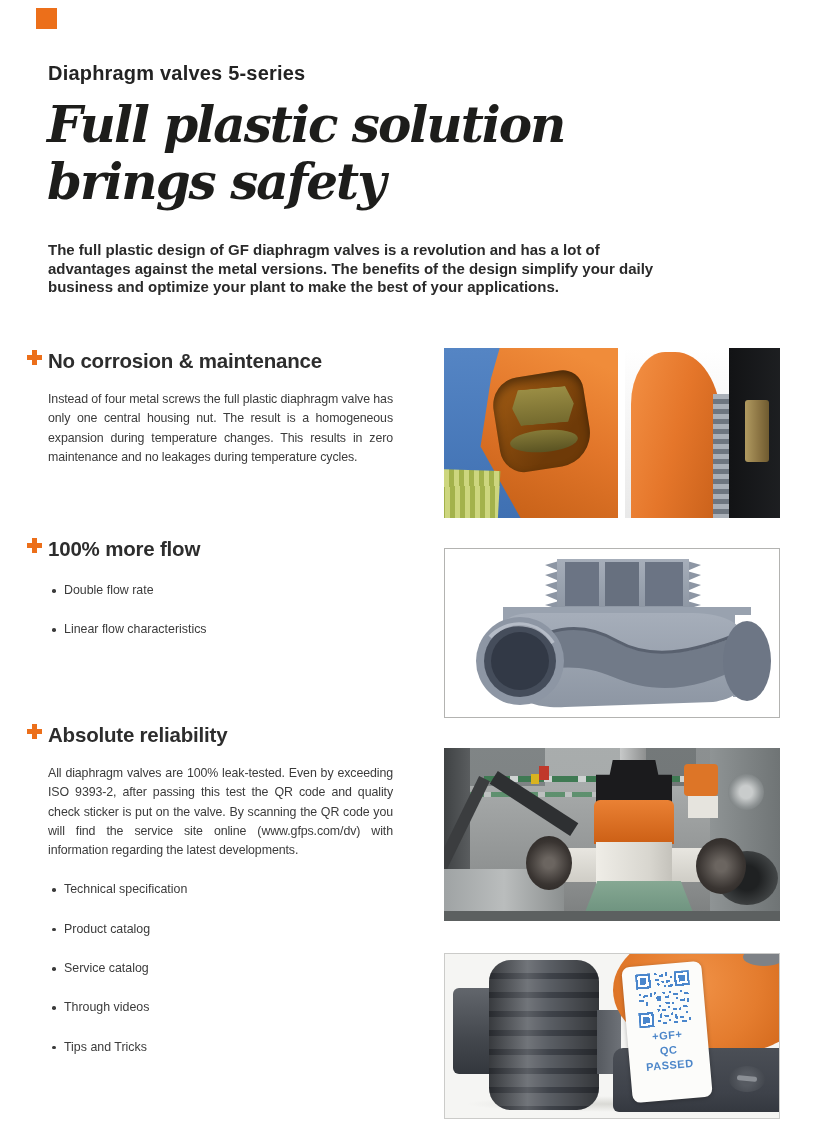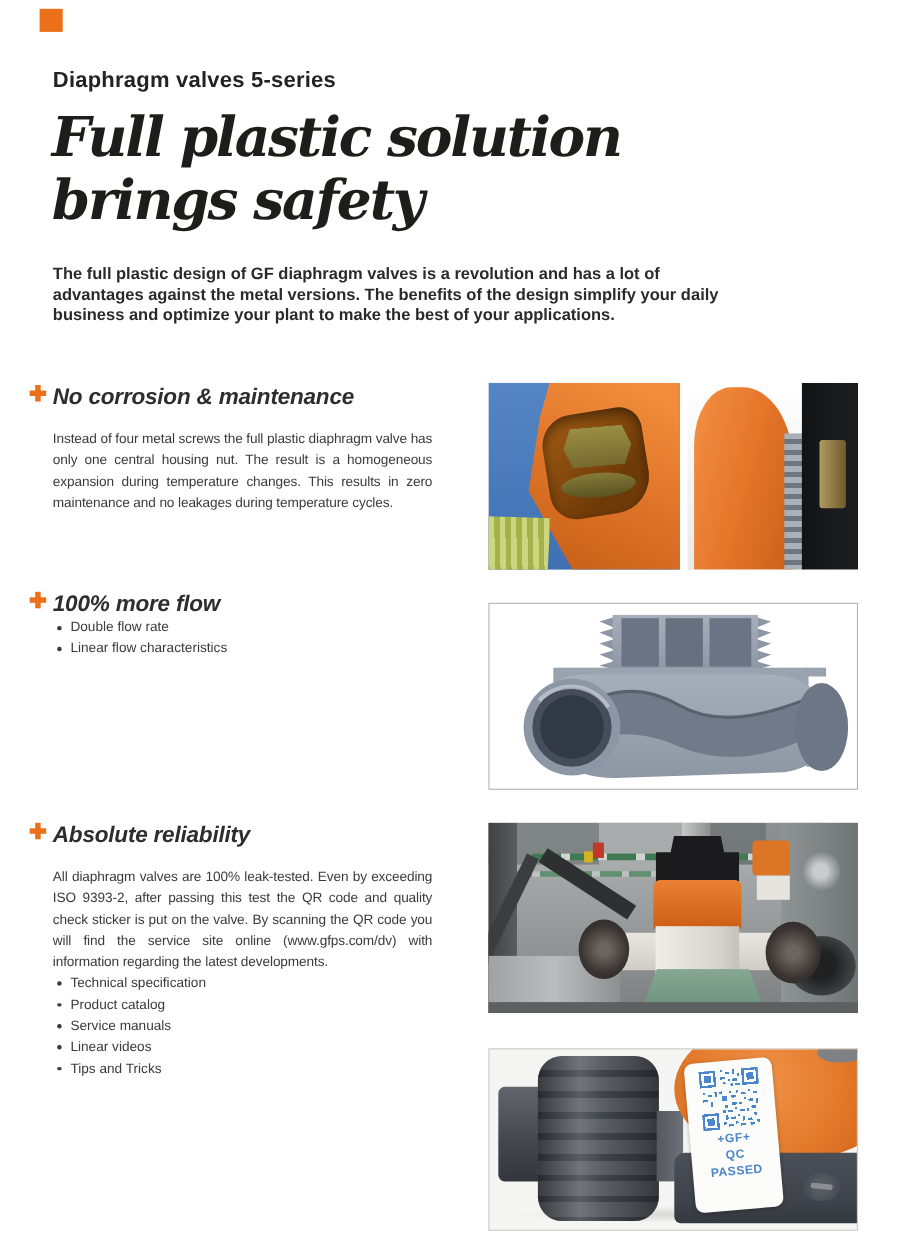--- a/index.html
+++ b/index.html
@@ -9,31 +9,31 @@
   }
   
   .corner-mark{position:absolute;left:36px;top:8px;width:21px;height:21px;background:#ec6f1a;}
   .eyebrow{position:absolute;left:48px;top:62px;font-size:20px;font-weight:bold;color:#232323;letter-spacing:.2px;}
   .title{position:absolute;left:47px;top:96px;font-family:"DejaVu Serif",serif;font-weight:bold;
          font-size:50px;line-height:57px;color:#1d1d1b;letter-spacing:-2px;font-style:italic;}
   .intro{position:absolute;left:48px;top:241px;width:636px;font-size:15px;font-weight:bold;
          line-height:18.5px;color:#2a2a2a;}
   
   .sec{position:absolute;left:27px;width:370px;}
-  #sec1{top:348px}#sec2{top:536px}#sec3{top:746px}
+  #sec1{top:348px}#sec2{top:536px}#sec3{top:722px}
   .sec-head{display:flex;align-items:flex-start;}
   .plus{position:relative;width:15px;height:15px;margin-top:2px;flex:0 0 15px;}
   .plus i{position:absolute;background:#ec6f1a;}
   .plus .pv{left:5px;top:0;width:5px;height:15px;}
   .plus .ph{left:0;top:5px;width:15px;height:5px;}
-  .sec h2{margin:0 0 0 6px;font-size:20.5px;line-height:25px;color:#2d2d2d;letter-spacing:-.2px;font-weight:bold;font-style:italic;}
+  .sec h2{margin:0 0 0 6px;font-size:20.5px;line-height:25px;color:#2d2d2d;letter-spacing:-.2px;font-weight:bold;}
   .sec .body{margin:17px 0 0 21px;width:345px;font-size:12.4px;line-height:19.3px;color:#3b3b3b;
              text-align:justify;letter-spacing:-.1px;}
   ul.bullets{list-style:none;margin:0 0 0 21px;padding:0;}
-  .bullets li{position:relative;padding-left:16px;font-size:12.4px;line-height:19.3px;color:#3b3b3b;}
+  .bullets li{position:relative;padding-left:16px;font-size:12.4px;line-height:19.3px;color:#3b3b3b;margin-top:20px;}
   .bdot{position:absolute;left:4px;top:8px;width:3.5px;height:3.5px;border-radius:50%;background:#3b3b3b;}
   
   .photo{position:absolute;left:444px;width:336px;overflow:hidden;}
   #photo1{top:348px;height:170px;background:#fff;}
   #photo2{top:548px;height:170px;background:#fff;border:1px solid #b3b3b1;box-sizing:border-box;}
   #photo3{top:748px;height:173px;background:#9aa0a0;}
   #photo4{top:953px;height:166px;background:#f5f5f3;border:1px solid #cbcbc9;box-sizing:border-box;}
   .abs{position:absolute;}
   
   .p1-left{left:0;top:0;width:174px;height:170px;background:linear-gradient(180deg,#5585c4,#3f70b2);overflow:hidden;}
@@ -166,22 +166,22 @@
     <span class="plus">
         <i class="pv"></i>
         <i class="ph"></i>
       </span>
     <h2>Absolute reliability</h2>
   </div>
   <p class="body">All diaphragm valves are 100% leak-tested. Even by exceeding ISO 9393-2, after passing this test the QR code and quality check sticker is put on the valve. By scanning the QR code you will find the service site online (www.gfps.com/dv) with information regarding the latest developments.</p>
   <ul class="bullets">
     <li><span class="bdot"></span><span>Technical specification</span></li>
     <li><span class="bdot"></span><span>Product catalog</span></li>
-    <li><span class="bdot"></span><span>Service manuals</span></li>
-    <li><span class="bdot"></span><span>Linear videos</span></li>
+    <li><span class="bdot"></span><span>Service catalog</span></li>
+    <li><span class="bdot"></span><span>Through videos</span></li>
     <li><span class="bdot"></span><span>Tips and Tricks</span></li>
   </ul>
 </section>
 
 <div class="photo" id="photo1">
   <div class="abs p1-left">
     <div class="abs p1-housing"></div>
     <div class="abs p1-recess"></div>
     <div class="abs p1-nut"></div>
     <div class="abs p1-washer"></div>

